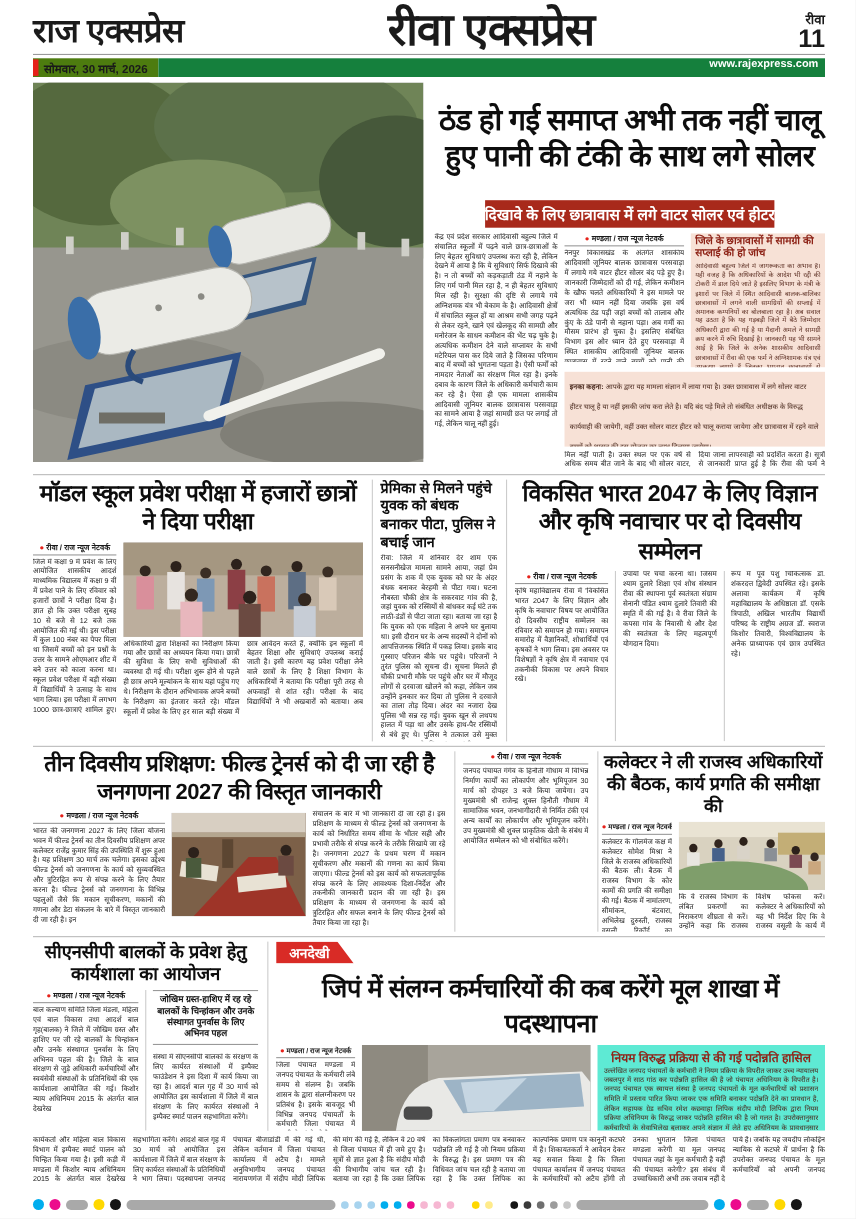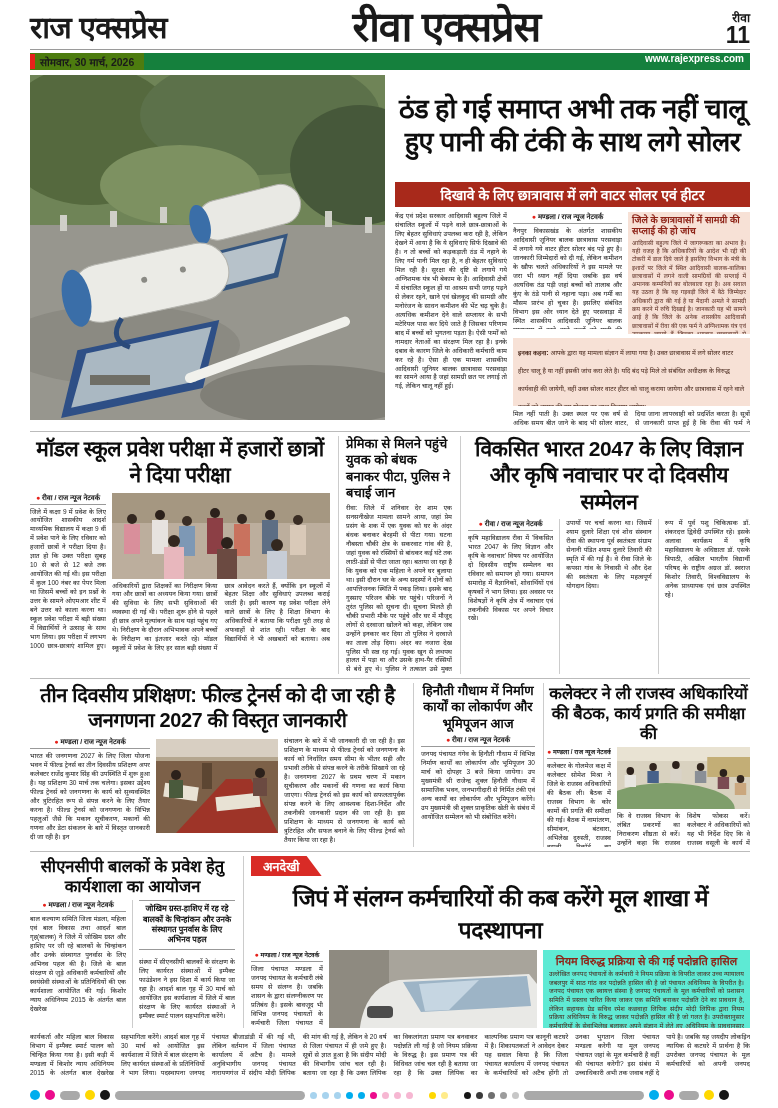--- a/index.html
+++ b/index.html
@@ -24,21 +24,21 @@
   .byline{font-size:7px;font-weight:700;text-align:center;border-bottom:1px solid #999;
           padding-bottom:2px;margin-bottom:3px;white-space:nowrap;overflow:hidden;}
   .byline .dot{color:#e6211a;font-size:7px;}
   .hrule{border:none;border-top:1px solid #bbb;margin:4px 0;}
   .vline{border-left:1px solid #ccc;}
   .ph{position:relative;overflow:hidden;background:#cfcfcf;}
   .ph svg{display:block;width:100%;height:100%;}
   
   .lead{display:flex;gap:10px;margin-top:5px;height:352px;}
   .lead-photo{width:355px;height:345px;flex:none;}
-  .lead-right{flex:1;display:flex;flex-direction:column;}
+  .lead-right{flex:1;display:flex;flex-direction:column;align-items:center;}
   .lead-h{font-size:27px;line-height:1.22;font-weight:800;text-align:center;letter-spacing:-.5px;color:#0d0d0d;}
   .kicker{background:#a8291b;color:#fff;font-size:14px;font-weight:700;text-align:center;
           padding:3px 0;margin-top:5px;}
   .lead-body{display:flex;gap:6px;margin-top:5px;flex:1;overflow:hidden;}
   .colA{width:112px;flex:none;}
   .lead-rblock{flex:1;display:flex;flex-direction:column;gap:4px;overflow:hidden;}
   .lead-row1{display:flex;gap:6px;height:122px;overflow:hidden;}
   .colB{width:109px;flex:none;overflow:hidden;}
   .pinkbox{flex:1;background:#f7e1d6;padding:3px 4px;overflow:hidden;}
   .pinkbox h3{margin:0 0 2px 0;font-size:9.5px;line-height:1.15;color:#8e2418;font-weight:800;}
@@ -249,21 +249,20 @@
               <rect x="13" y="41" width="14" height="18" fill="#4a5a3c"></rect>
             <circle cx="104" cy="34" r="5" fill="#2c211b"></circle>
               <rect x="97" y="39" width="14" height="18" fill="#6b4a41"></rect>
             <rect x="46" y="24" width="10" height="26" fill="#5c4632"></rect>
           </svg>
         </div>
         <div class="bt" style="flex:1;">संचालन के बारे में भी जानकारी दी जा रही है। इस प्रशिक्षण के माध्यम से फील्ड ट्रेनर्स को जनगणना के कार्य को निर्धारित समय सीमा के भीतर सही और प्रभावी तरीके से संपन्न करने के तरीके सिखाये जा रहे है। जनगणना 2027 के प्रथम चरण में मकान सूचीकरण और मकानों की गणना का कार्य किया जाएगा। फील्ड ट्रेनर्स को इस कार्य को सफलतापूर्वक संपन्न करने के लिए आवश्यक दिशा-निर्देश और तकनीकी जानकारी प्रदान की जा रही है। इस प्रशिक्षण के माध्यम से जनगणना के कार्य को त्रुटिरहित और सफल बनाने के लिए फील्ड ट्रेनर्स को तैयार किया जा रहा है।</div>
       </div>
     </article>
     <article class="art vline" style="width:114px;padding-left:7px;">
-      <h3 class="h-sm">हिनौती गौधाम में निर्माण कार्यों का लोकार्पण और भूमिपूजन आज</h3>
       <div class="byline"><span class="dot">●</span> <span>रीवा / राज न्यूज नेटवर्क</span></div>
       <div class="bt" style="flex:1;">जनपद पंचायत गंगेव के हिनौती गौधाम में विभिन्न निर्माण कार्यों का लोकार्पण और भूमिपूजन 30 मार्च को दोपहर 3 बजे किया जायेगा। उप मुख्यमंत्री श्री राजेन्द्र शुक्ल हिनौती गौधाम में सामाजिक भवन, जनभागीदारी से निर्मित टंकी एवं अन्य कार्यों का लोकार्पण और भूमिपूजन करेंगे। उप मुख्यमंत्री श्री शुक्ल प्राकृतिक खेती के संबंध में आयोजित सम्मेलन को भी संबोधित करेंगे।</div>
     </article>
     <article class="art vline" style="flex:1;padding-left:3px;">
       <h2 class="h-md">कलेक्टर ने ली राजस्व अधिकारियों की बैठक, कार्य प्रगति की समीक्षा की</h2>
       <div class="flexrow">
         <div style="width:64px;flex:none;overflow:hidden;">
           <div class="byline" style="font-size:6.3px;"><span class="dot">●</span> <span>मण्डला / राज न्यूज नेटवर्क</span></div>
           <div class="bt">कलेक्टर के गोलमेज कक्ष में कलेक्टर सोमेश मिश्रा ने जिले के राजस्व अधिकारियों की बैठक ली। बैठक में राजस्व विभाग के कोर कामों की प्रगति की समीक्षा की गई। बैठक में नामांतरण, सीमांकन, बंटवारा, अभिलेख दुरुस्ती, राजस्व वसूली, रिकॉर्ड का डिजिटलीकरण, सहायक तहसील आदि विषयों पर तहसीलवार जानकारी लेते हुए बिंदुवार चर्चा की गई। कलेक्टर श्री मिश्रा ने अधिकारियों को निर्देश दिए</div>
         </div>

